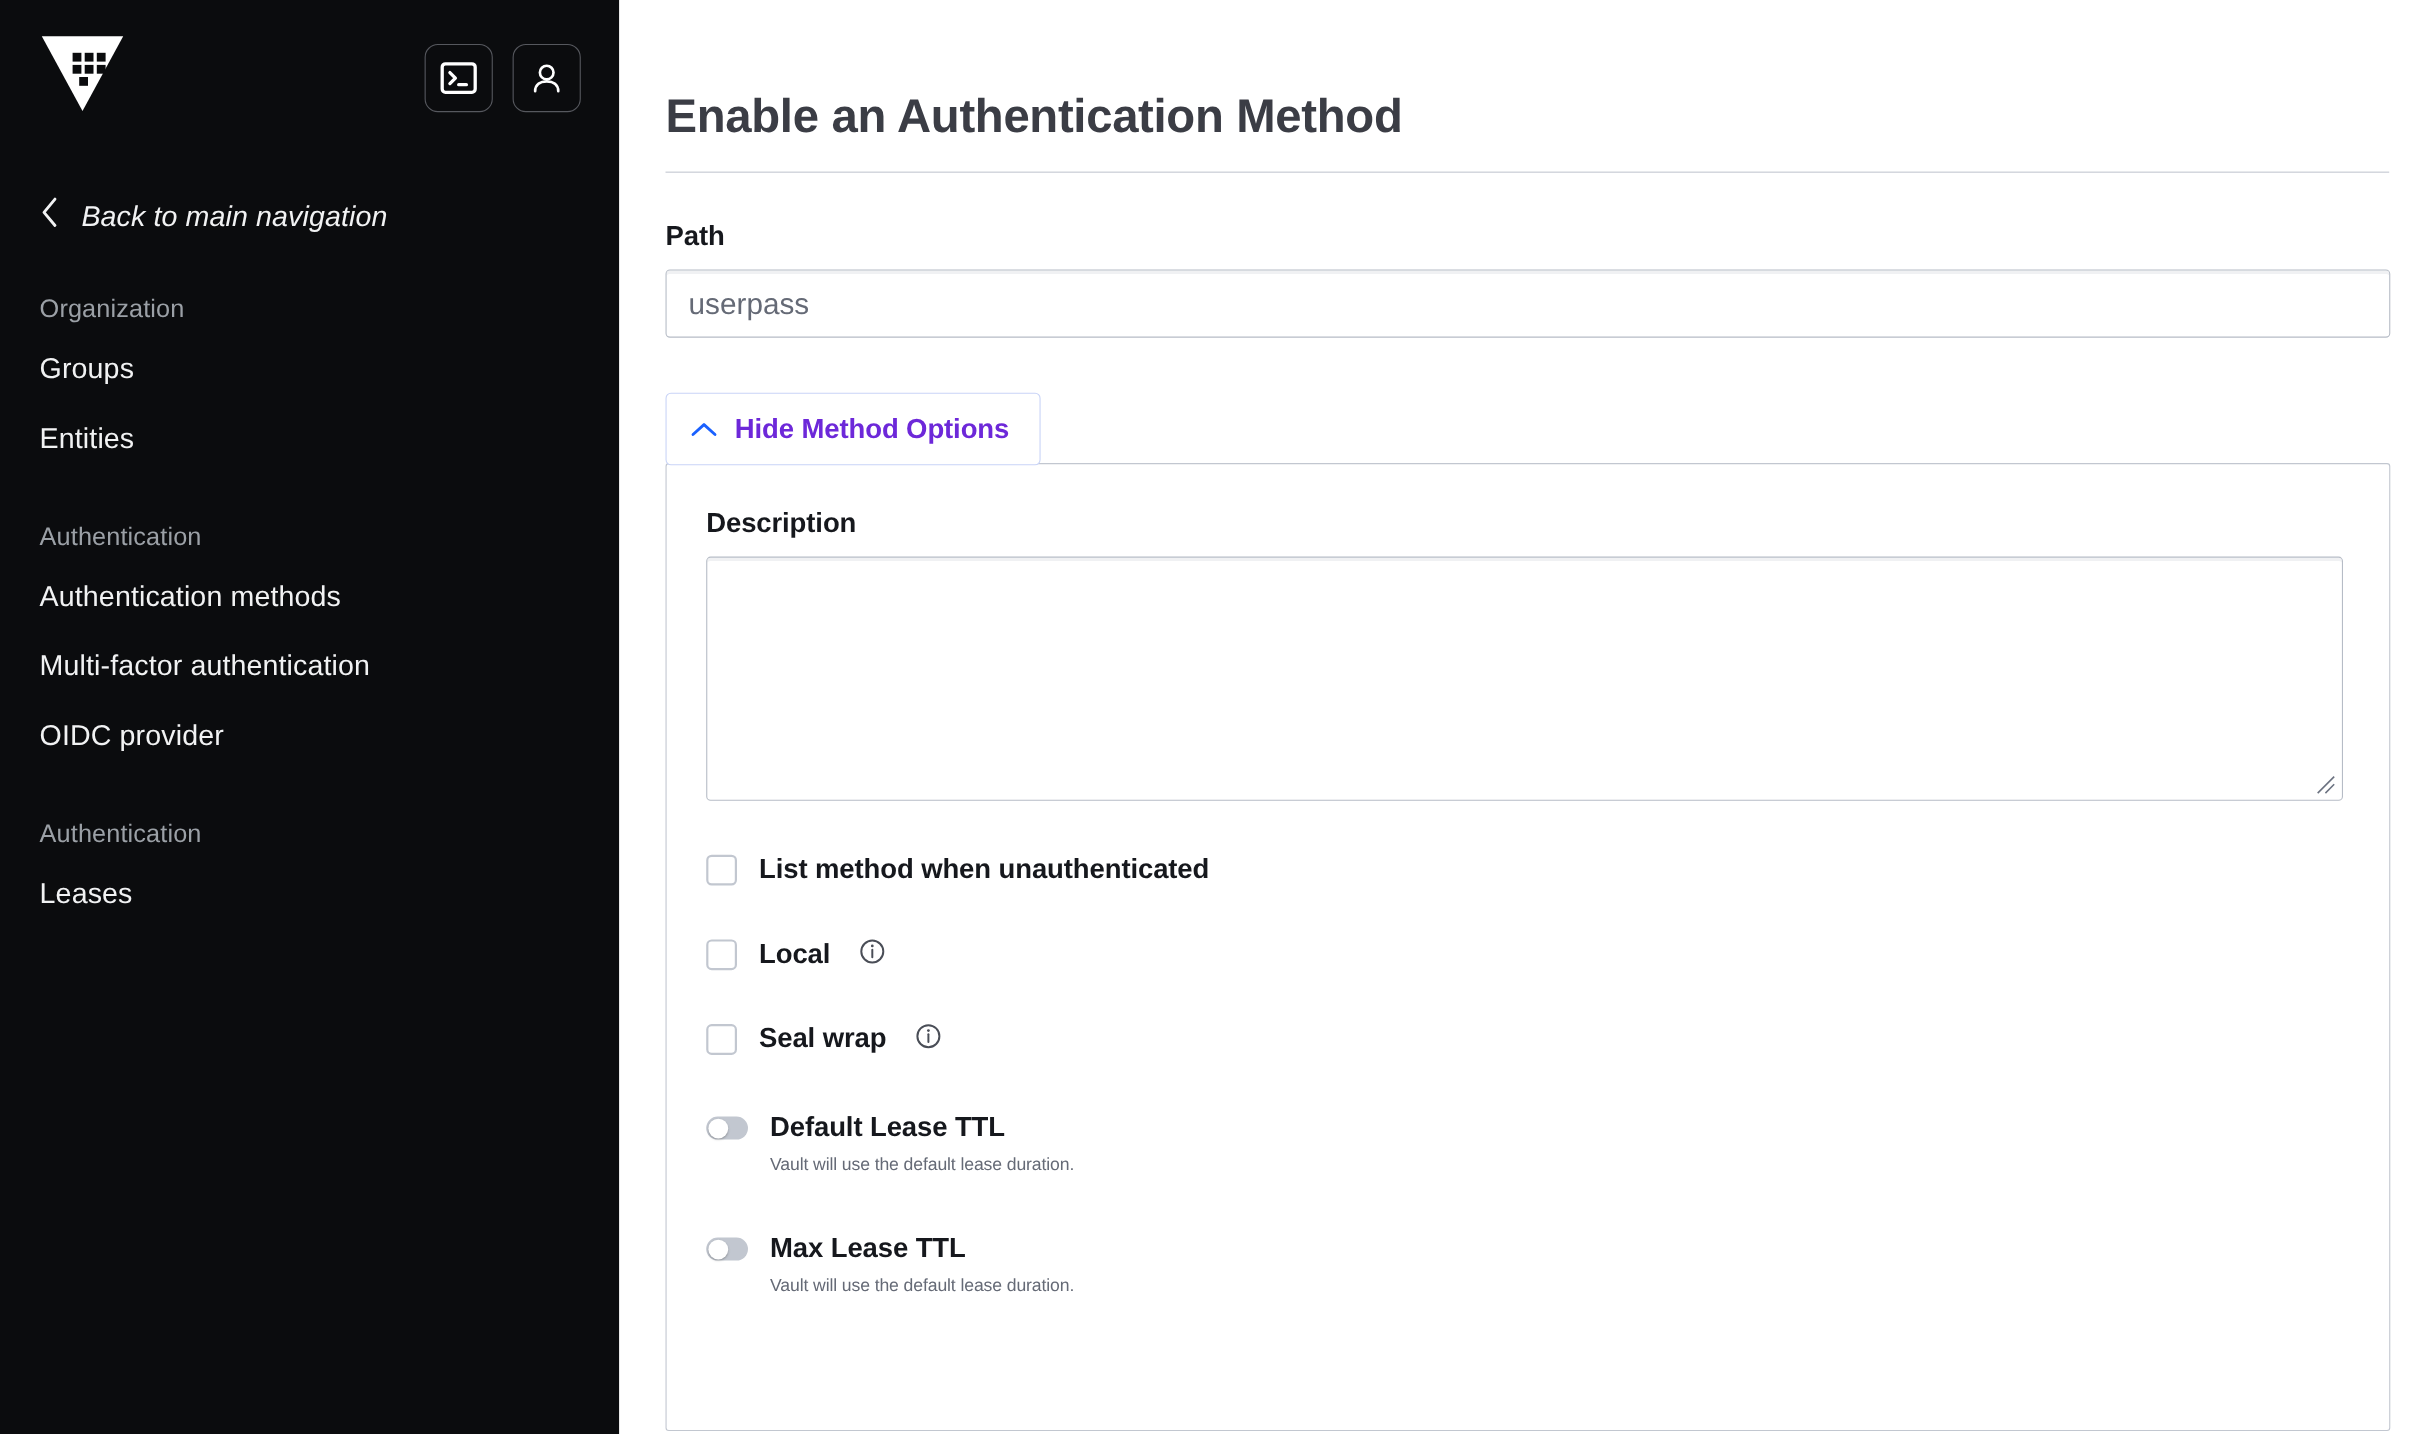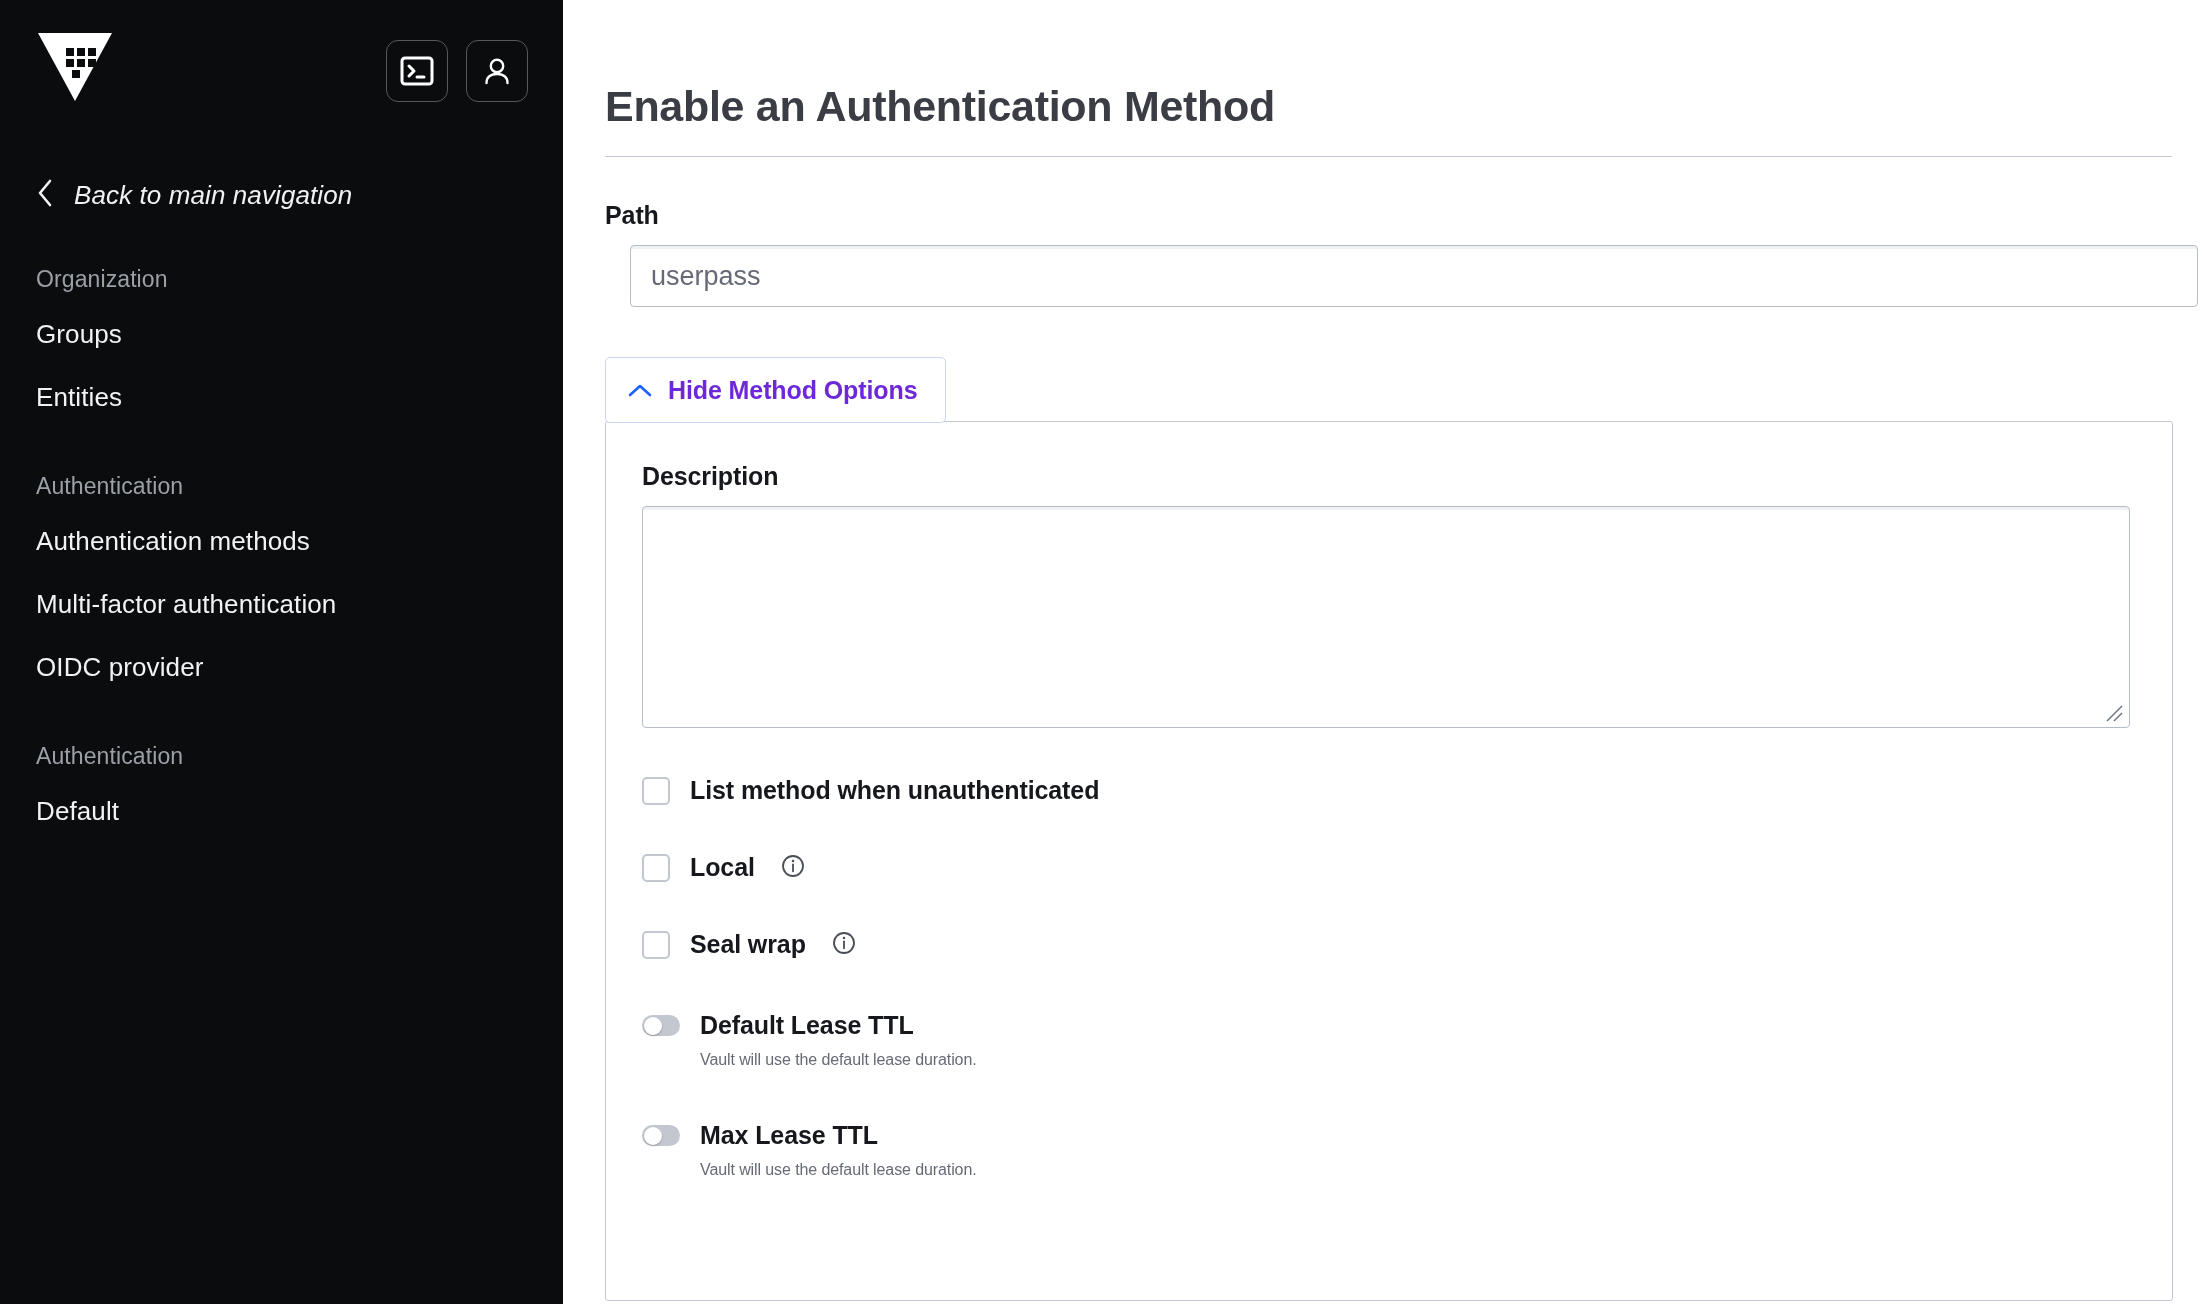--- a/index.html
+++ b/index.html
@@ -101,21 +101,20 @@
     border: 1.5px solid #b6bcc6;
     border-radius: 4px;
     background: #ffffff;
     box-shadow: inset 0 4px 0 -1px #f0f1f3;
     font-size: 27px;
     color: #656a76;
     padding: 0 20px;
     font-family: "Liberation Sans", sans-serif;
     display: flex;
     align-items: center;
-    margin-left: 25px;
   }
 
   
   .options-wrap { margin-top: 50px; position: relative; }
   .options-toggle {
     display: inline-flex;
     align-items: center;
     gap: 16px;
     height: 66px;
     padding: 0 28px 0 22px;
@@ -273,21 +272,21 @@
 
       <div class="nav-group">
         <div class="nav-section-title">Authentication</div>
         <div class="nav-item">Authentication methods</div>
         <div class="nav-item">Multi-factor authentication</div>
         <div class="nav-item">OIDC provider</div>
       </div>
 
       <div class="nav-group">
         <div class="nav-section-title">Authentication</div>
-        <div class="nav-item">Default</div>
+        <div class="nav-item">Leases</div>
       </div>
 
     </nav>
   </aside>
 
   <main class="main">
     <div class="main-inner">
 
       <h1 class="page-title">Enable an Authentication Method</h1>
 

